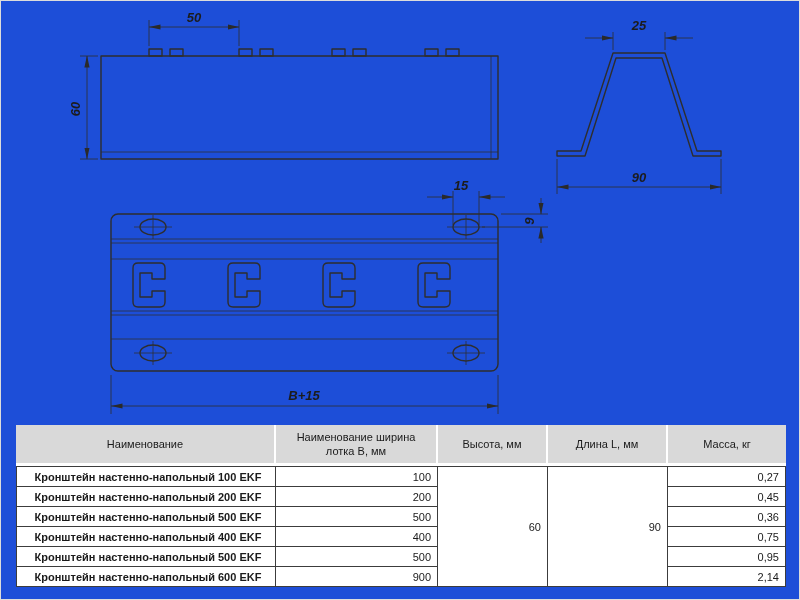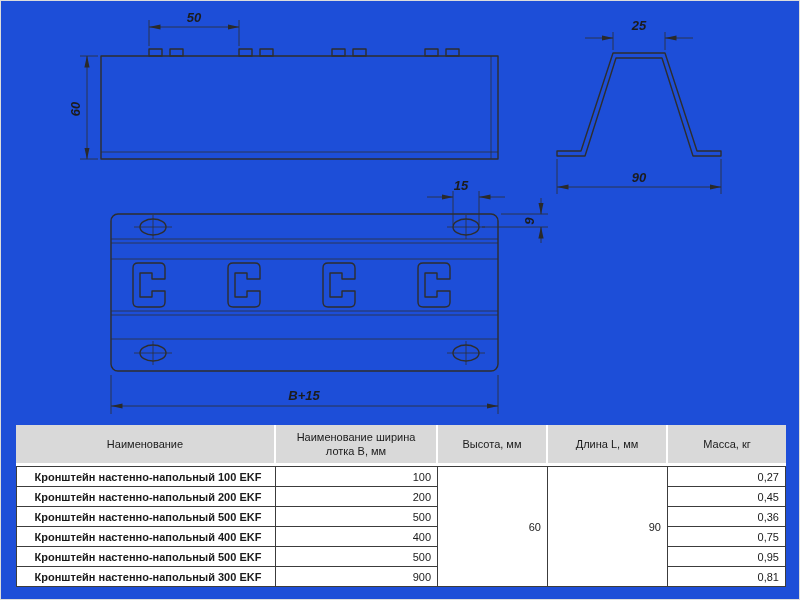--- a/index.html
+++ b/index.html
@@ -179,20 +179,20 @@
         <td>Кронштейн настенно-напольный 400 EKF</td>
         <td>400</td>
         <td>0,75</td>
       </tr>
       <tr>
         <td>Кронштейн настенно-напольный 500 EKF</td>
         <td>500</td>
         <td>0,95</td>
       </tr>
       <tr>
-        <td>Кронштейн настенно-напольный 300 EKF</td>
+        <td>Кронштейн настенно-напольный 600 EKF</td>
         <td>900</td>
-        <td>0,81</td>
+        <td>2,14</td>
       </tr>
     </tbody>
   </table>
 
 </div>
 
 </body></html>

